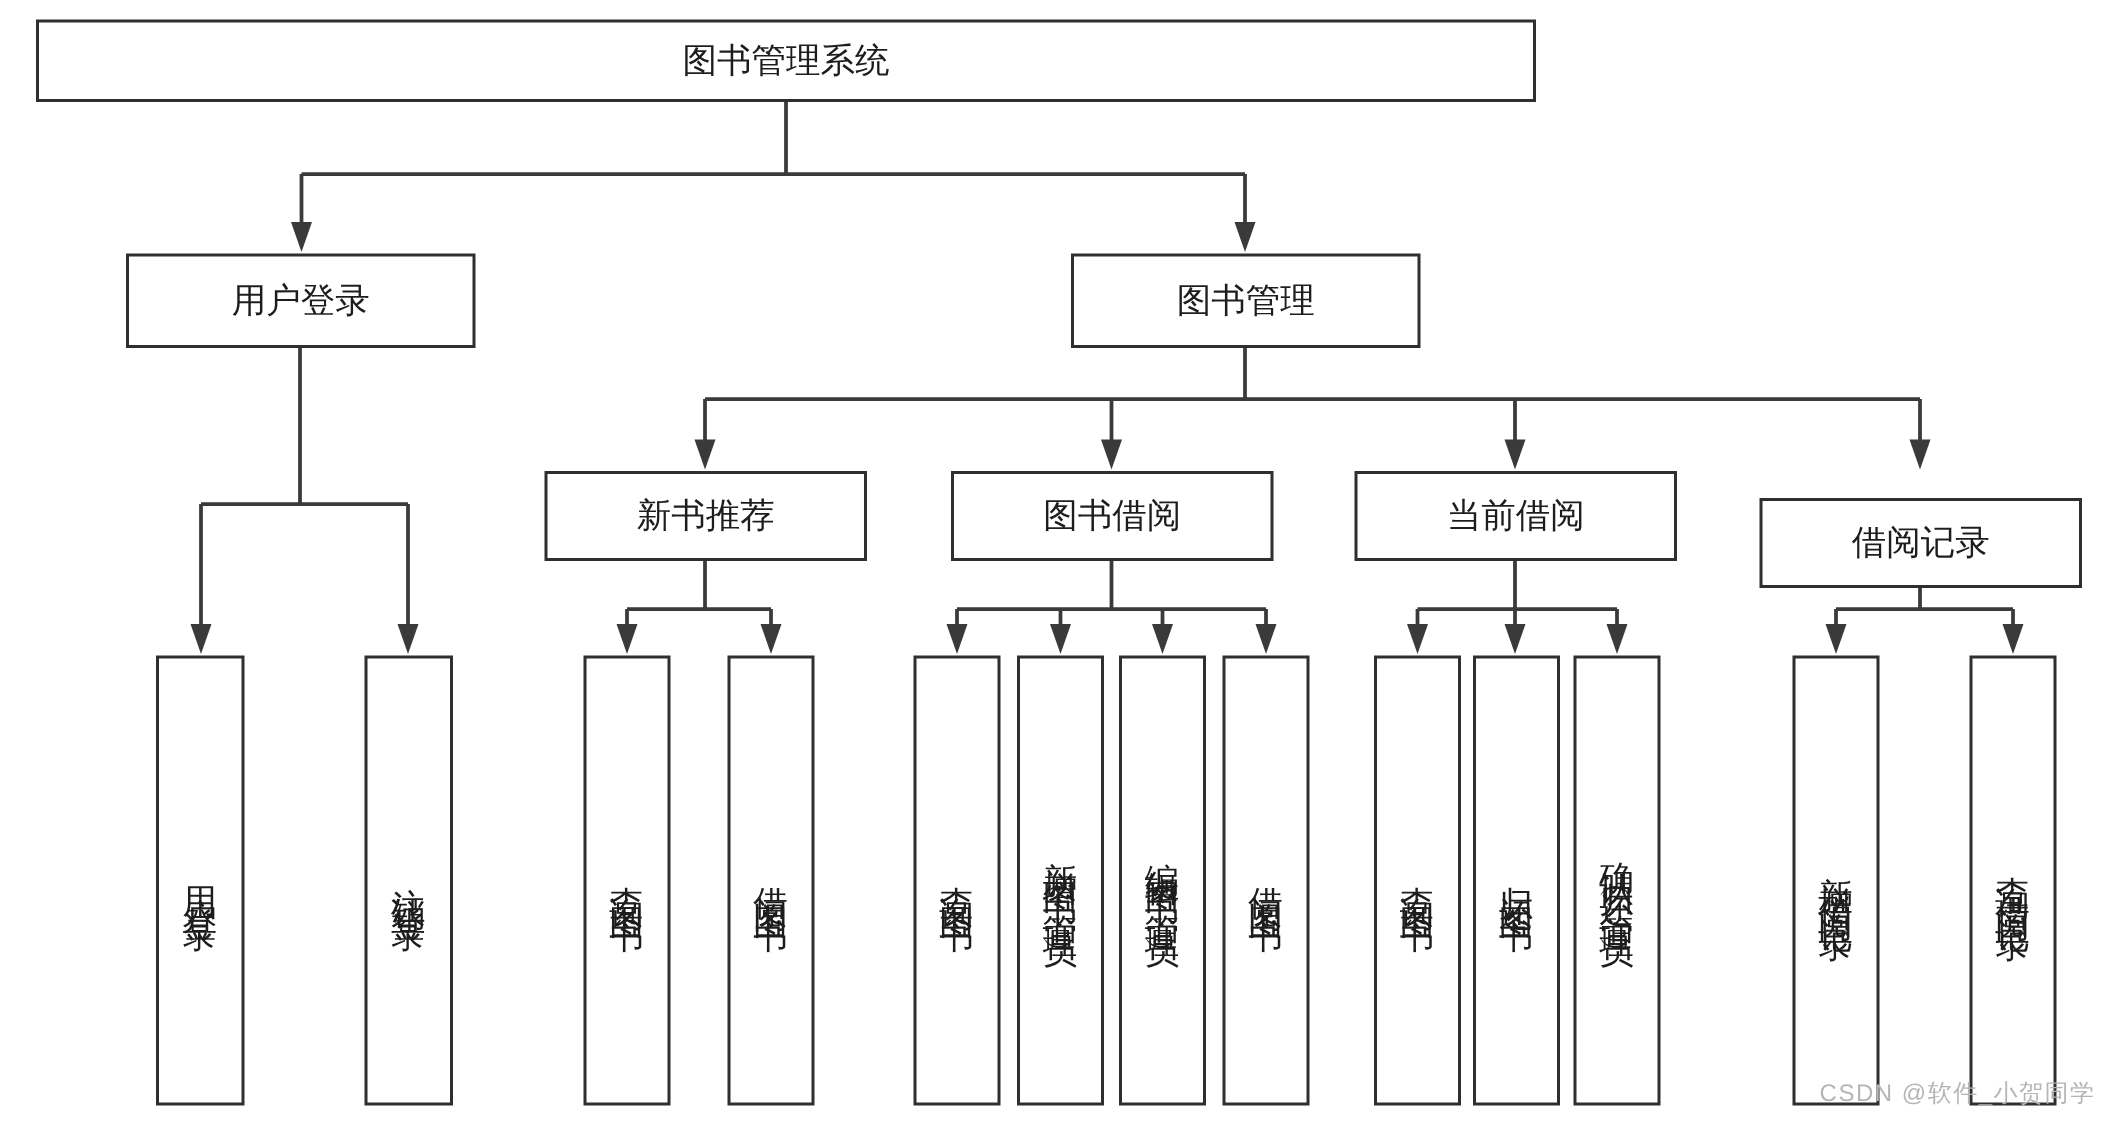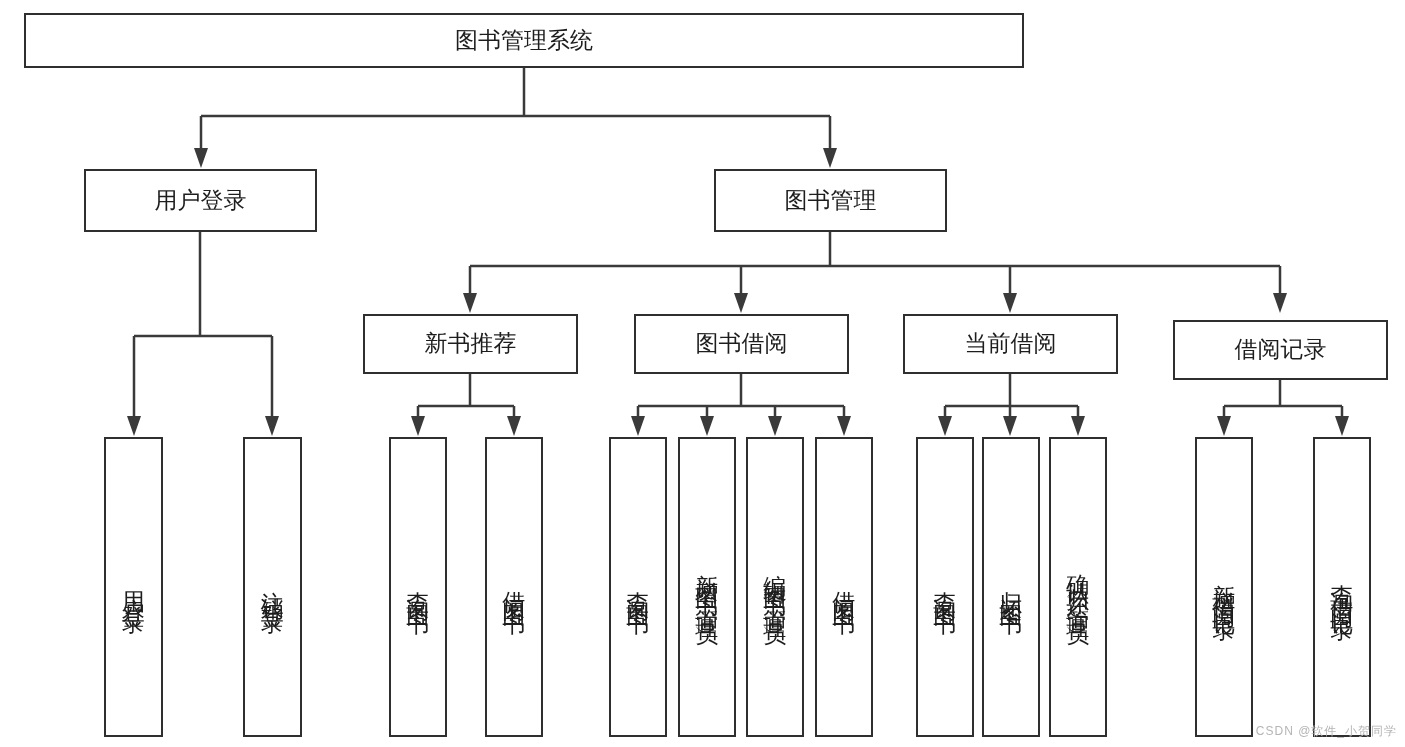--- a/index.html
+++ b/index.html
@@ -52,21 +52,21 @@
     writing-mode:vertical-rl;
     text-orientation:mixed;
     letter-spacing:7px;
     line-height:1.15;
     font-size:23px;
   }
   .watermark{
     position:absolute;
     right:8px;
     bottom:7px;
-    font-size:12px;
+    font-size:16px;
     letter-spacing:1px;
     color:var(--wm);
     z-index:5;
     pointer-events:none;
   }
 </style>
 </head>
 <body>
 
 <div class="stage">
@@ -124,21 +124,21 @@
 
   <div class="box" style="left:714px;top:169px;width:233px;height:63px">
     <span>图书管理</span>
   </div>
   <div class="box" style="left:903px;top:314px;width:215px;height:60px">
     <span>当前借阅</span>
   </div>
   <div class="box" style="left:634px;top:314px;width:215px;height:60px">
     <span>图书借阅</span>
   </div>
-  <div class="box" style="left:1173px;top:320px;width:215px;height:60px">
+  <div class="box" style="left:1173px;top:332px;width:215px;height:60px">
     <span>借阅记录</span>
   </div>
 
   <div class="box leaf" style="left:104px;top:437px;width:59px;height:300px">
     <span>用户登录</span>
   </div>
   <div class="box leaf" style="left:243px;top:437px;width:59px;height:300px">
     <span>注销登录</span>
   </div>
 

